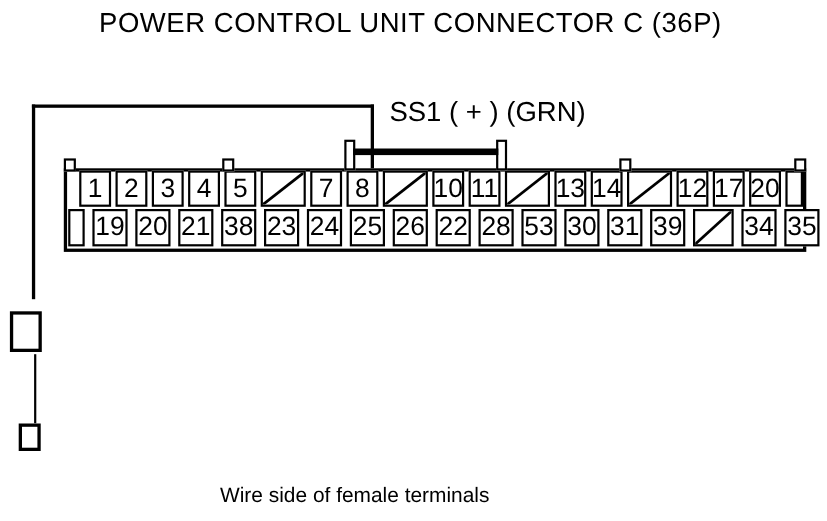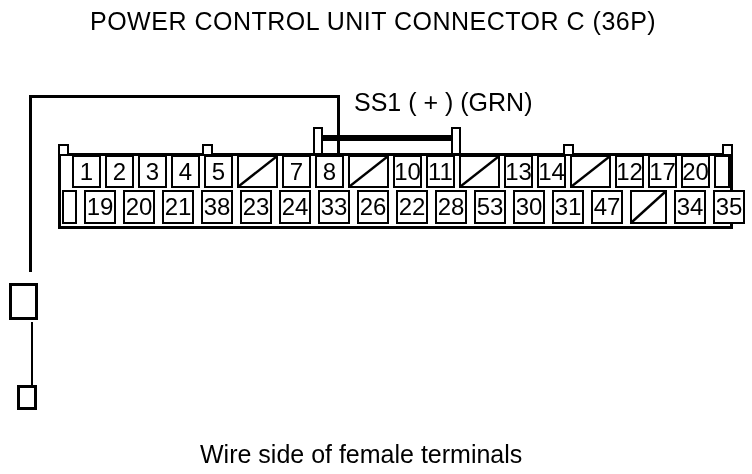--- a/index.html
+++ b/index.html
@@ -8,21 +8,21 @@
     width: 752px;
     height: 474px;
     background: #ffffff;
     color: #000;
     font-family: "Liberation Sans", sans-serif;
     overflow: hidden;
   }
   .txt { position: absolute; white-space: nowrap; color: #000; }
   #title   { left: 90px;  top: 7px;   font-size: 25px; letter-spacing: 0.5px; }
   #wirelbl { left: 354px; top: 88px;  font-size: 25px; }
-  #caption { left: 200px; top: 440px; font-size: 25px; }
+  #caption { left: 200px; top: 440px; font-size: 19px; }
 
   
   #shell {
     position: absolute; left: 58px; top: 153px;
     width: 675px; height: 76px;
     border: 3px solid #000; box-sizing: border-box; background: #fff;
   }
 
   
   .row { position: absolute; display: flex; column-gap: 4px; }
@@ -120,28 +120,28 @@
       <div class="cell spacer"></div>
     </div>
   <div id="bottom-row" class="row">
       <div class="cell spacer"></div>
       <div class="cell pin">19</div>
       <div class="cell pin">20</div>
       <div class="cell pin">21</div>
       <div class="cell pin">38</div>
       <div class="cell pin">23</div>
       <div class="cell pin">24</div>
-      <div class="cell pin">33</div>
+      <div class="cell pin">25</div>
       <div class="cell pin">26</div>
       <div class="cell pin">22</div>
       <div class="cell pin">28</div>
       <div class="cell pin">53</div>
       <div class="cell pin">30</div>
       <div class="cell pin">31</div>
-      <div class="cell pin">47</div>
+      <div class="cell pin">39</div>
       <div class="cell blocked">
         <svg viewBox="0 0 10 10" preserveAspectRatio="none">
           <line x1="0" y1="10" x2="10" y2="0" stroke="#000" stroke-width="2.5" vector-effect="non-scaling-stroke"></line>
         </svg>
       </div>
       <div class="cell pin">34</div>
       <div class="cell pin">35</div>
       <div class="cell pin">36</div>
     </div>
 

